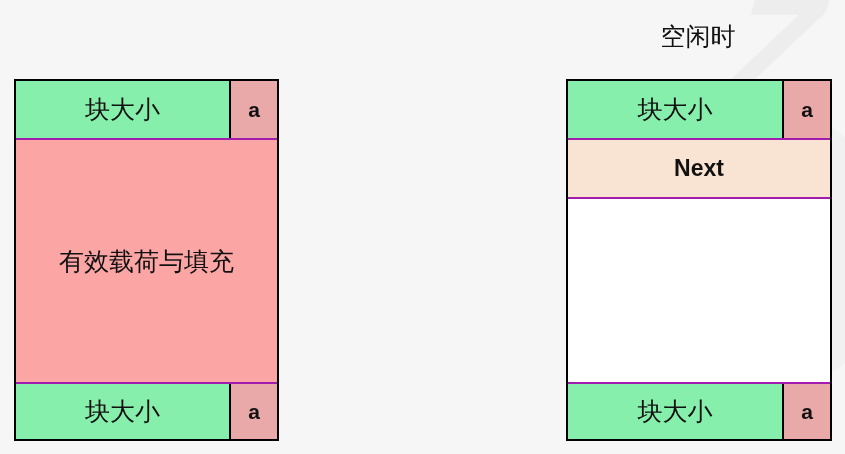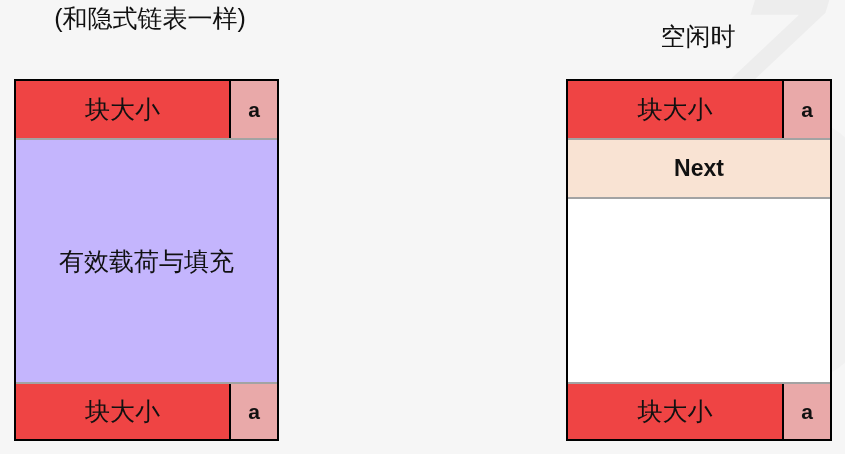--- a/index.html
+++ b/index.html
@@ -86,51 +86,51 @@
     height: 362px;
   }
 
   .row {
     box-sizing: border-box;
     display: flex;
     flex-direction: row;
     width: 100%;
     position: relative;
   }
-  .row + .row { border-top: 2px solid #a3a3a3; }
+  .row + .row { border-top: 2px solid #a21caf; }
 
   .cell {
     box-sizing: border-box;
     display: flex;
     align-items: center;
     justify-content: center;
     color: #111;
     overflow: hidden;
   }
 
   
   .row-size { height: 57px; }
   .cell-size {
     flex: 1 1 auto;
-    background: #ef4444;
+    background: #86efac;
     font-size: 25px;
   }
   .cell-flag {
     flex: 0 0 48px;
     background: #e9a9a9;
     border-left: 2px solid #000;
     font-size: 21px;
     font-weight: 700;
   }
 
   
   .row-payload { flex: 1 1 auto; }
   .cell-payload {
     width: 100%;
-    background: #c4b5fd;
+    background: #fca5a5;
     font-size: 25px;
     font-family: Liberation Mono, monospace;
   }
 
   
   .row-ptr { height: 59px; }
   .cell-ptr {
     width: 100%;
     background: #f9e3d3;
     font-size: 23px;
@@ -144,21 +144,20 @@
     background: #ffffff;
   }
 </style>
 </head>
 <body>
 
 <div class="watermark2"></div>
 <div class="watermark">Z</div>
 
 <div class="title" id="title-left">
-  <span class="title-line">(和隐式链表一样)</span>
 </div>
 
 <div class="block" id="block-allocated">
 
   <div class="row row-size">
     <div class="cell cell-size">块大小</div>
     <div class="cell cell-flag">a</div>
   </div>
 
   <div class="row row-payload">

